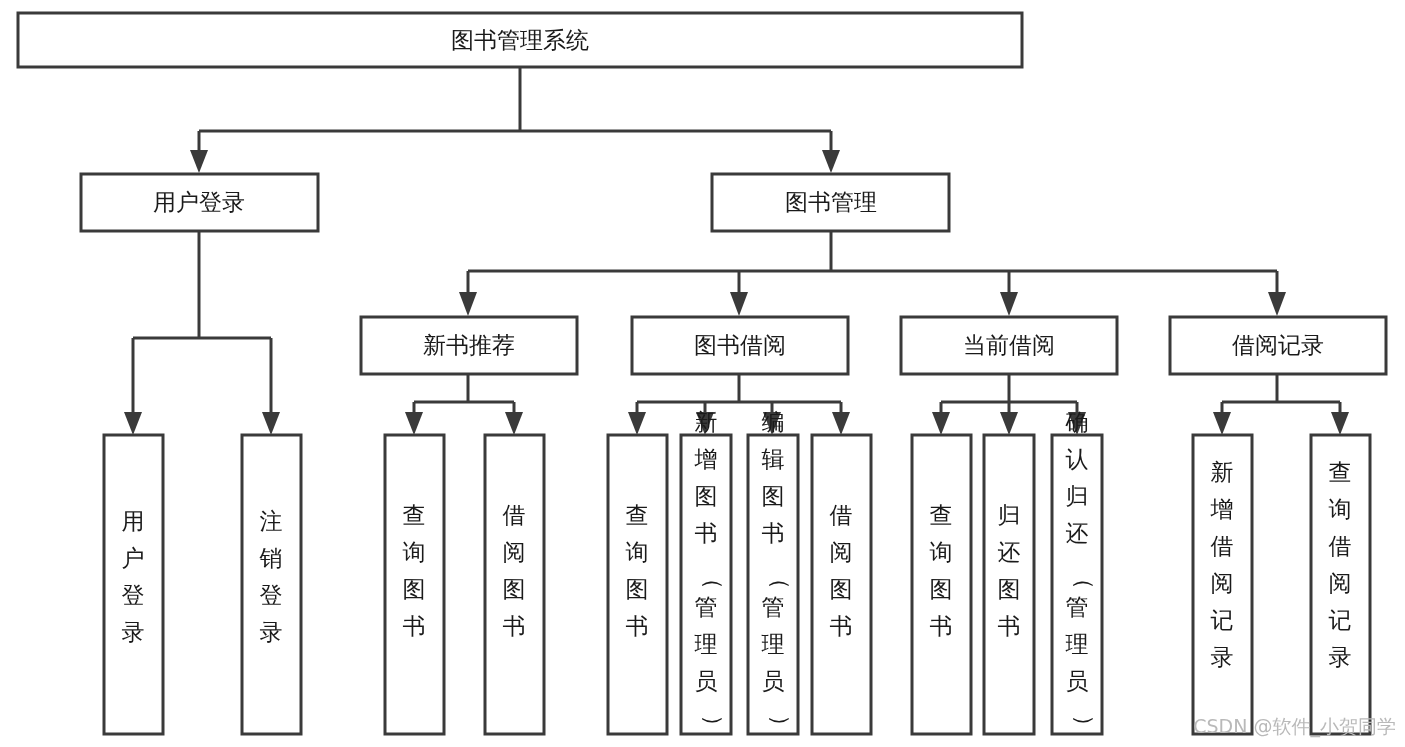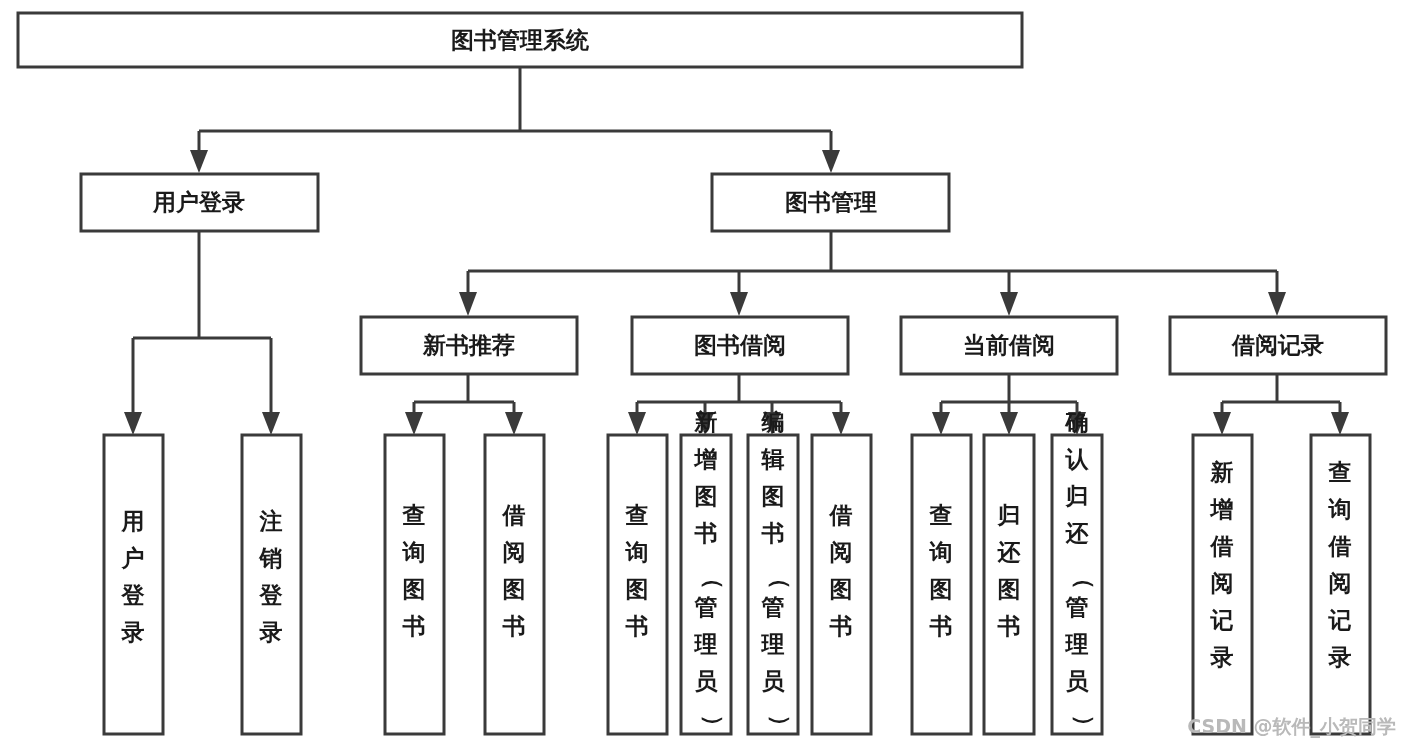--- a/index.html
+++ b/index.html
@@ -14,21 +14,20 @@
     position: relative;
     overflow: hidden;
     font-family: "DejaVu Sans", "Liberation Sans", sans-serif;
   }
   #diagram-root {
     position: absolute;
     left: 0;
     top: 0;
     width: 1405px;
     height: 747px;
-    font-weight: bold;
   }
   svg.diagram-canvas {
     display: block;
     width: 1405px;
     height: 747px;
     background: #ffffff;
   }
   .node-box {
     fill: #ffffff;
     stroke: #3a3a3a;

